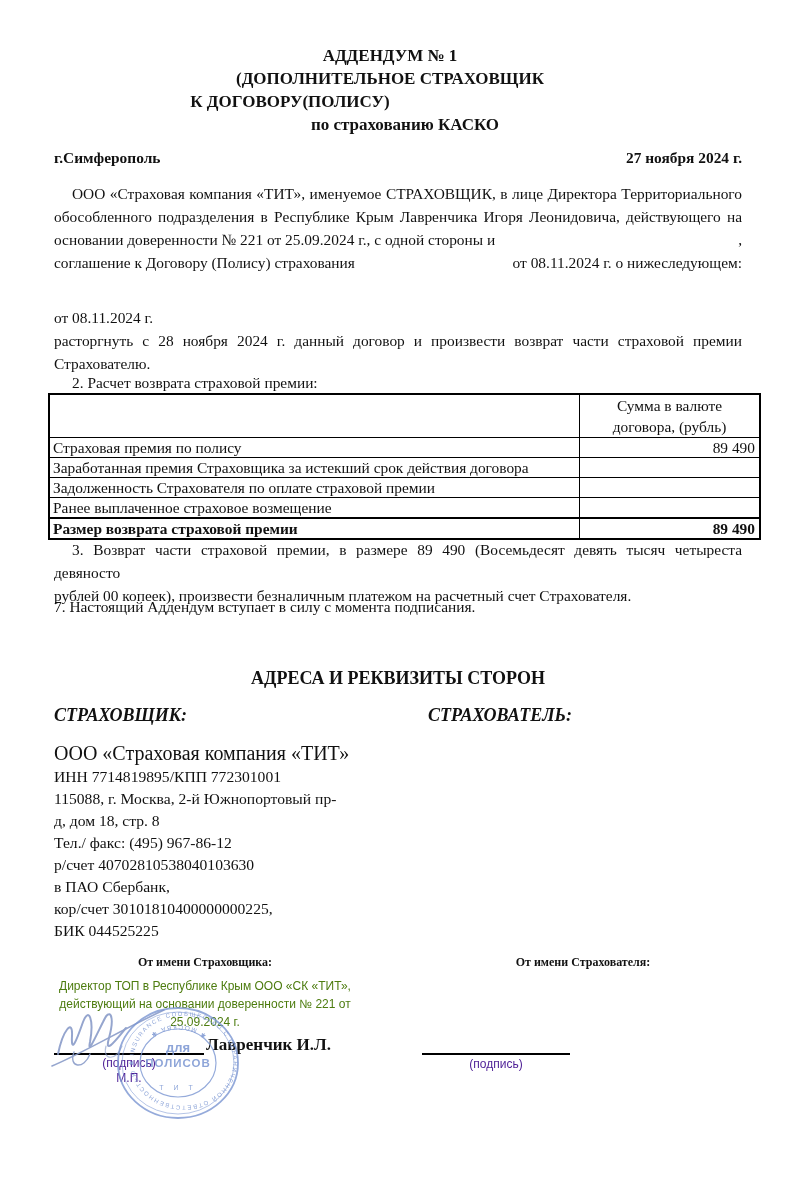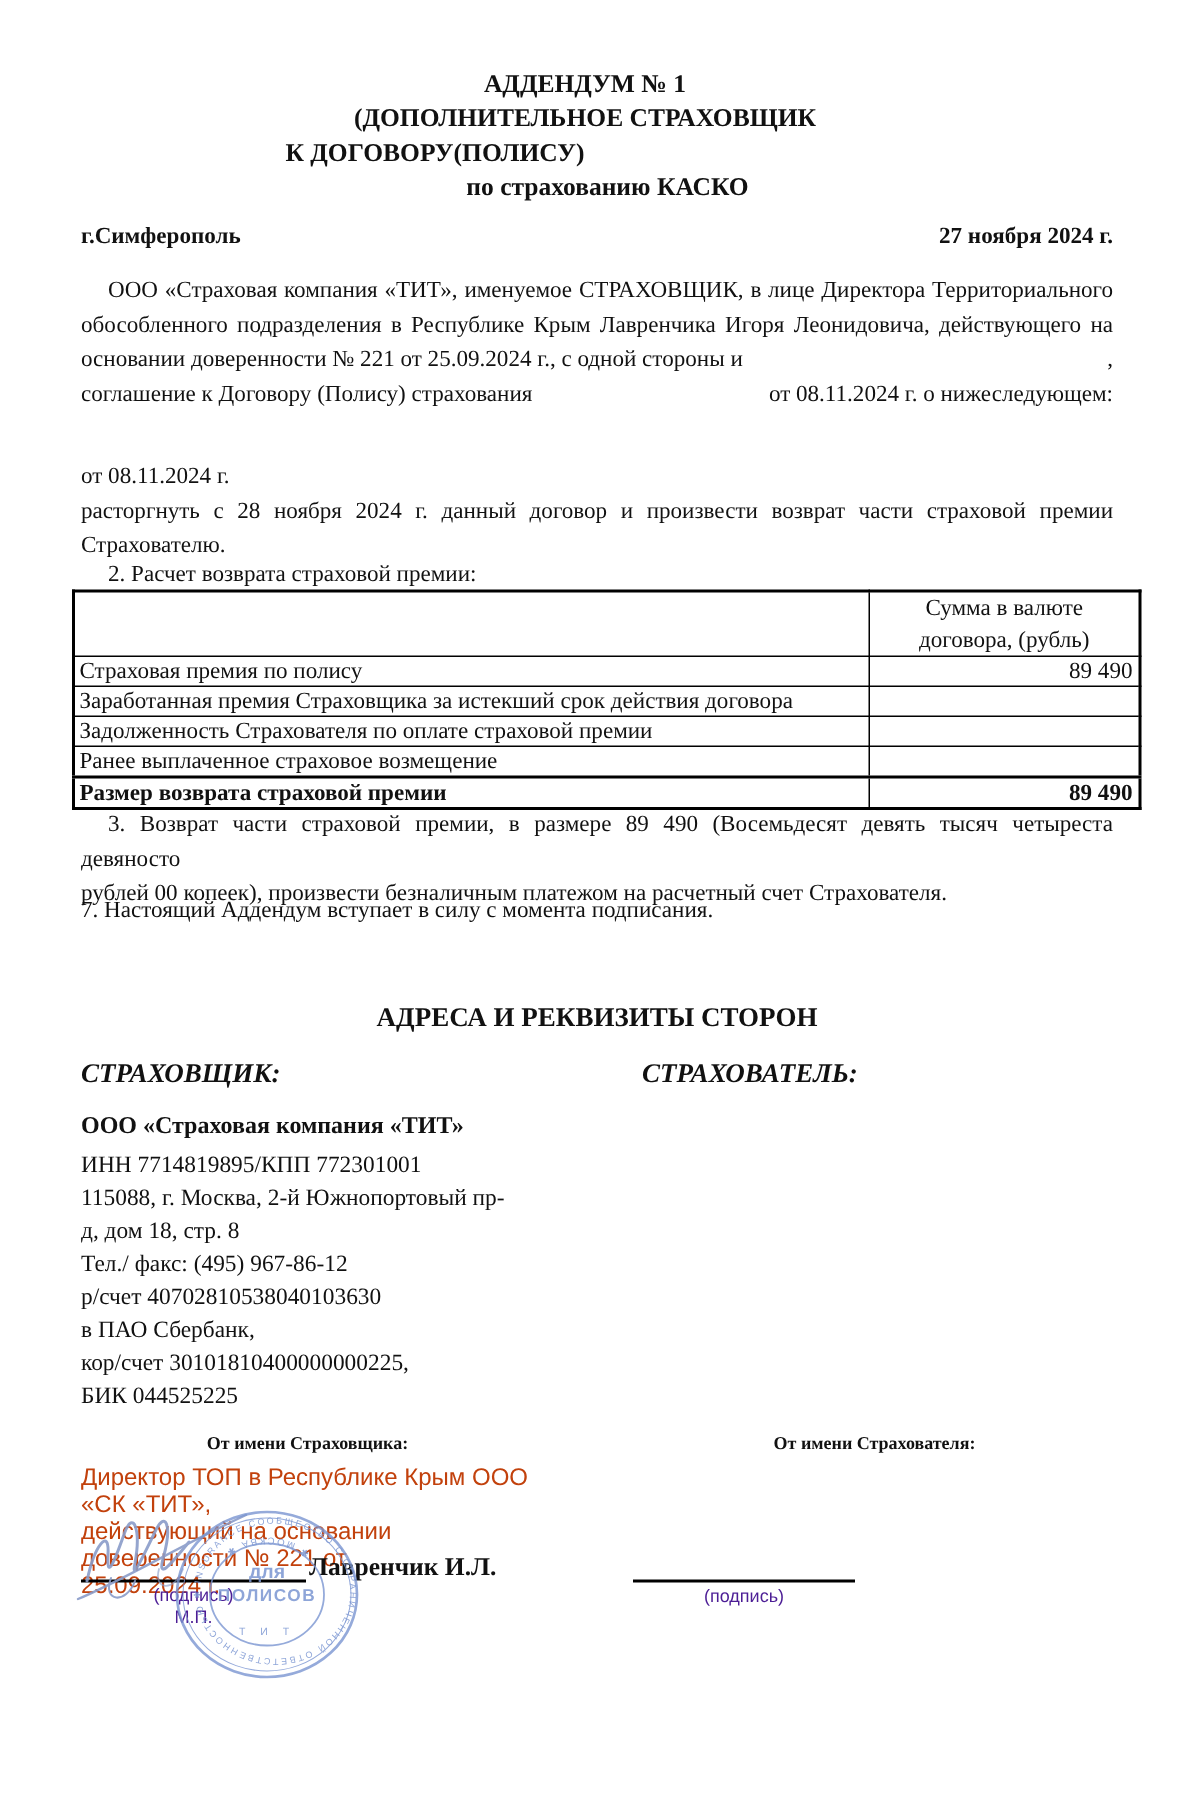--- a/index.html
+++ b/index.html
@@ -27,25 +27,25 @@
   table.calc{border-collapse:collapse;table-layout:fixed;width:694px;}
   table.calc td{border:1px solid #000;vertical-align:top;overflow:hidden;}
   table.calc{border:2px solid #000;}
   td.cl{width:523px;padding:0 3px;line-height:19px;}
   td.cv{width:171px;text-align:right;padding:0 4px;line-height:19px;}
   td.hdr{height:42px;text-align:center;line-height:21px;padding-top:0;}
   tr.total-row td{border-top:2px solid #000;font-weight:bold;}
   
   .req-heading{text-align:center;font-weight:bold;font-size:18px;}
   .party-label{font-weight:bold;font-size:18px;font-style:italic;}
-  .req-name{font-weight:bold;font-size:16px;}
+  .req-name{font-weight:normal;font-size:20px;}
   .req-line{line-height:22px;font-size:15.6px;}
   
   .sig-title{font-weight:bold;font-size:12px;text-align:center;}
-  .sig-sub{font-family:"Liberation Sans","DejaVu Sans",sans-serif;font-size:16px;line-height:18px;color:#c2410c;}
+  .sig-sub{font-family:"Liberation Sans","DejaVu Sans",sans-serif;font-size:12px;line-height:18px;text-align:center;color:#4d7c0f;}
   .sig-line{border-top:2px solid #000;height:0;}
   .sig-caption{font-family:"Liberation Sans","DejaVu Sans",sans-serif;font-size:12px;text-align:center;color:#4c1d95;}
   .sig-name{font-weight:bold;font-size:17px;white-space:nowrap;}
   .stamp-svg,.sign-svg{pointer-events:none;}
 </style>
 </head>
 <body>
 
 <div class="page">
 

